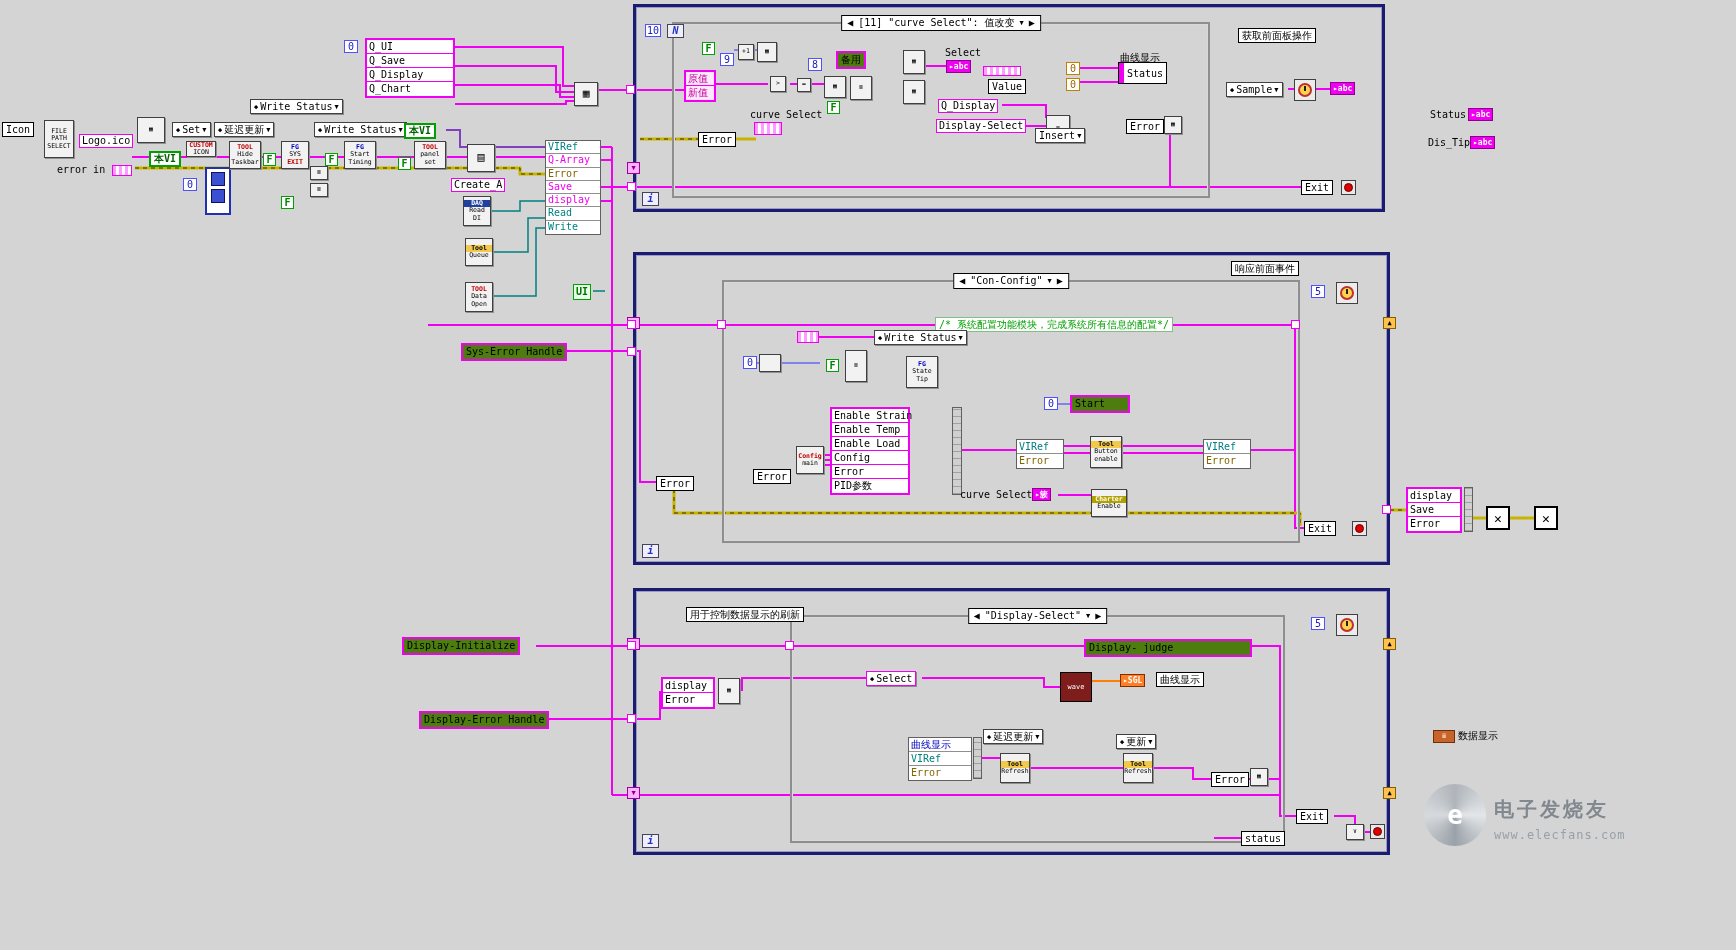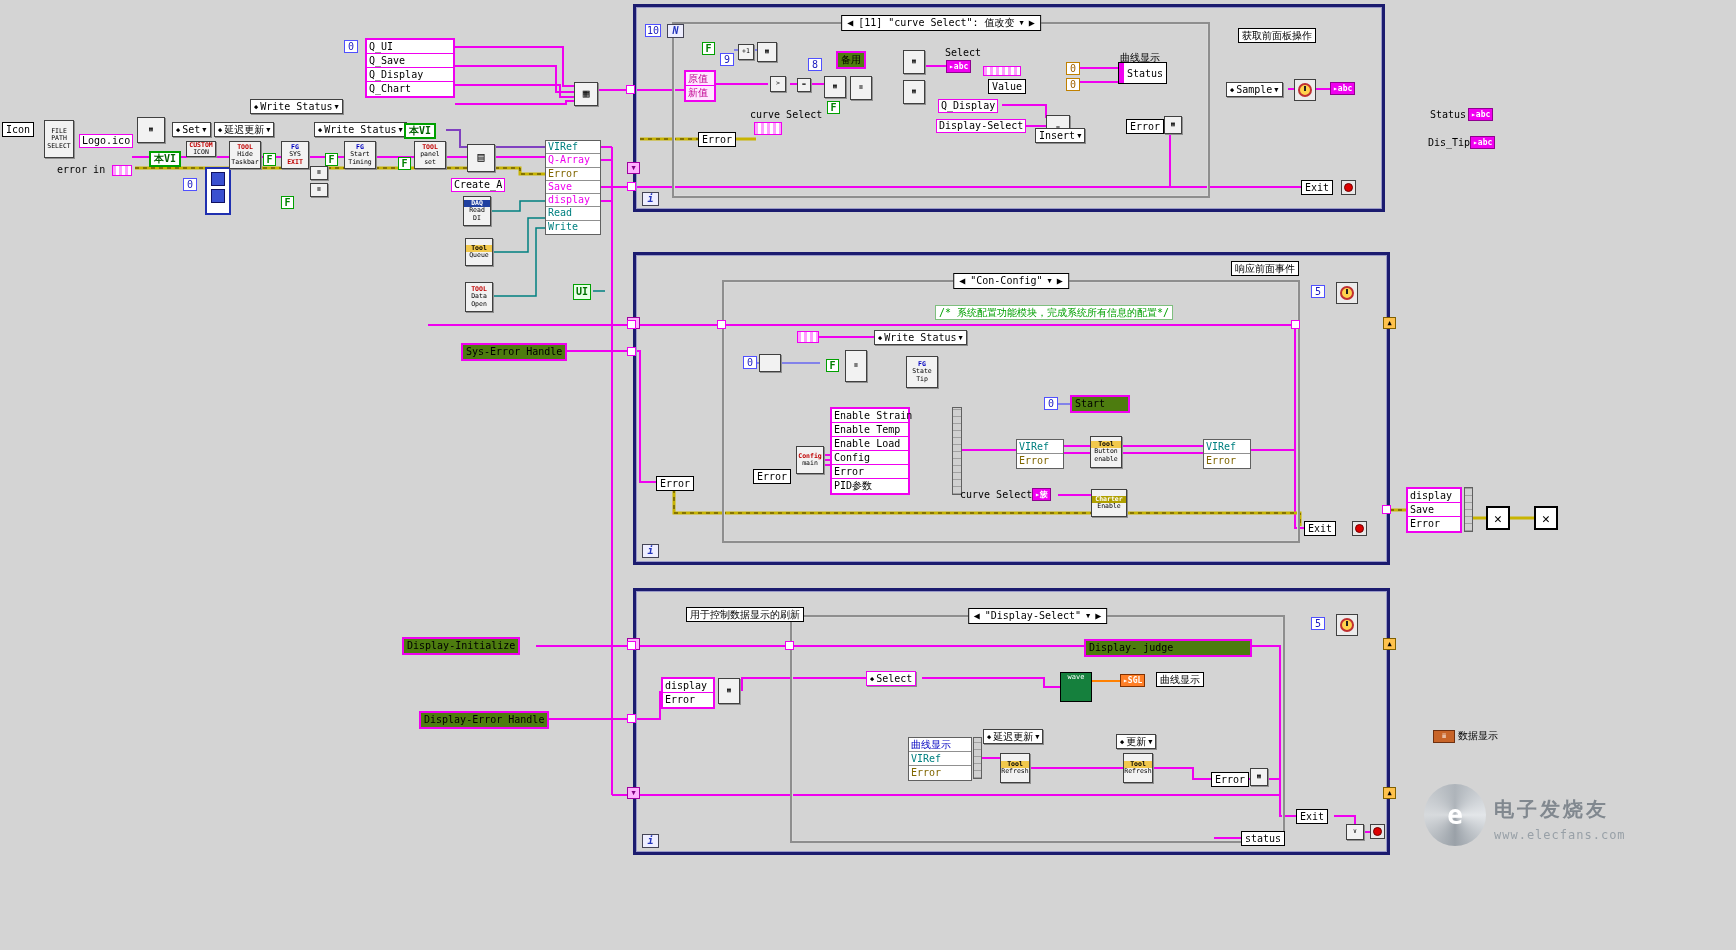--- a/index.html
+++ b/index.html
@@ -51,21 +51,21 @@
 .lbundle>div:nth-child(7){color:#008080}
 .b3>div:nth-child(1){color:#0000c0}
 .b3>div:nth-child(2){color:#008080}
 .b3>div:nth-child(3){color:#806600}
 .vr2>div:nth-child(1){color:#008080}
 .pstripe{background:repeating-linear-gradient(90deg,#ff9dff 0 3px,#fff 3px 6px);border:1px solid #f000f0}
 .bar{background:#d0d0d0;border:1px solid #606060;background-image:repeating-linear-gradient(0deg,#a0a0a0 0 1px,transparent 1px 7px)}
 .cmt{background:#fff;border:1px solid #7fbf7f;color:#00a000;padding:0 3px;white-space:nowrap;height:15px;line-height:13px}
 .gvi{background:#fff;border:2px solid #00a000;color:#006000;display:inline-flex;align-items:center;gap:2px;padding:0 3px;height:16px;font-weight:bold;white-space:nowrap}
 .xnode{background:#fff;border:2px solid #000;display:flex;align-items:center;justify-content:center;font-weight:bold;font-size:13px}
-.wave{background:#15803d;color:#fff;border:1px solid #000;display:flex;align-items:flex-start;justify-content:center;font-size:7px;padding-bottom:1px}
+.wave{background:#7f1d1d;color:#fff;border:1px solid #000;display:flex;align-items:center;justify-content:center;font-size:7px;padding-bottom:1px}
 .sgl{background:#ff7f27;color:#fff;border:1px solid #803000;font-weight:bold;font-size:8px;line-height:11px;height:13px;padding:0 2px;white-space:nowrap}
 .winico{border:2px solid #2030b0;background:#fff;display:flex;flex-direction:column;gap:3px;padding:3px;align-items:center}
 .winico i{display:block;width:14px;height:14px;background:#3a50d0;border:1px solid #101060}
 .hist{background:#fff;border:1px solid #000;display:flex;align-items:center;height:22px}
 .hist b{width:5px;height:100%;background:#f000f0;display:block;margin-right:3px}
 .wm-circle{width:62px;height:62px;border-radius:50%;background:conic-gradient(#aeb4ba,#e3e6e9,#9aa1a8,#d7dadd,#aeb4ba);display:flex;align-items:center;justify-content:center;color:#fff;font-size:26px;font-weight:bold}
 .wm-brand{color:#81888f;font-size:20px;font-weight:bold;letter-spacing:3px;font-family:"DejaVu Sans",sans-serif}
 .wm-url{color:#98a0a7;font-size:12px;letter-spacing:1px}
 </style>
 </head>
@@ -409,21 +409,21 @@
 <div class="abs t" style="left:1428px;top:137px">Dis_Tip</div>
 <div class="abs abcT" style="left:1470px;top:136px">
   <span>▸</span><span>abc</span>
 </div>
 
 <div class="abs lblB" style="left:1231px;top:261px">响应前面事件</div>
 <div class="abs zc" style="left:1311px;top:285px">5</div>
 <div class="abs clk" style="left:1336px;top:282px">
       <i></i>
     </div>
-<div class="abs cmt" style="left:935px;top:305px">/* 系统配置功能模块，完成系统所有信息的配置*/</div>
+<div class="abs cmt" style="left:935px;top:317px">/* 系统配置功能模块，完成系统所有信息的配置*/</div>
 
 <div class="abs pstripe" style="left:797px;top:331px;width:22px;height:12px"></div>
 <div class="abs ring" style="left:874px;top:330px">
   <span class="dm">◆</span>
   <span>Write Status</span>
   <span class="dn">▼</span>
 </div>
 <div class="abs zc" style="left:743px;top:356px">0</div>
 <div class="abs node" style="left:759px;top:354px;width:22px;height:18px"></div>
 <div class="abs fc" style="left:826px;top:359px">F</div>

